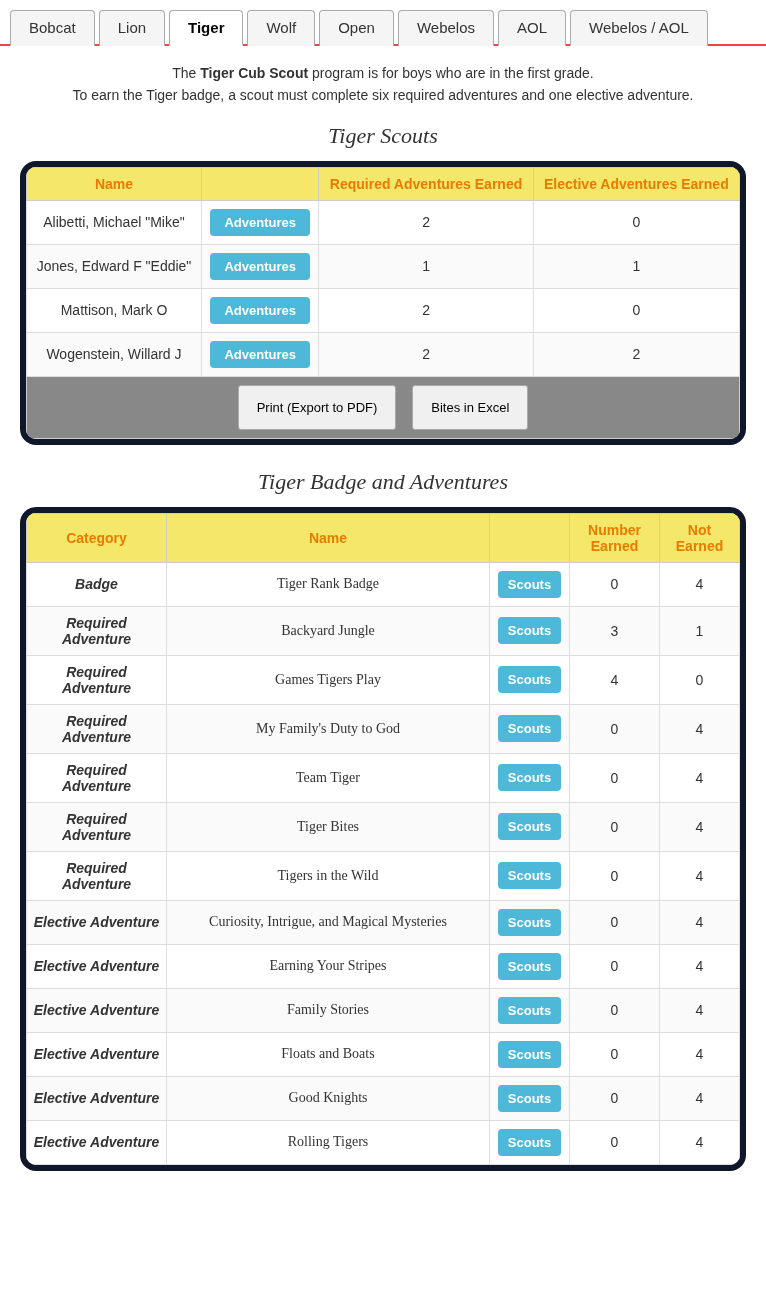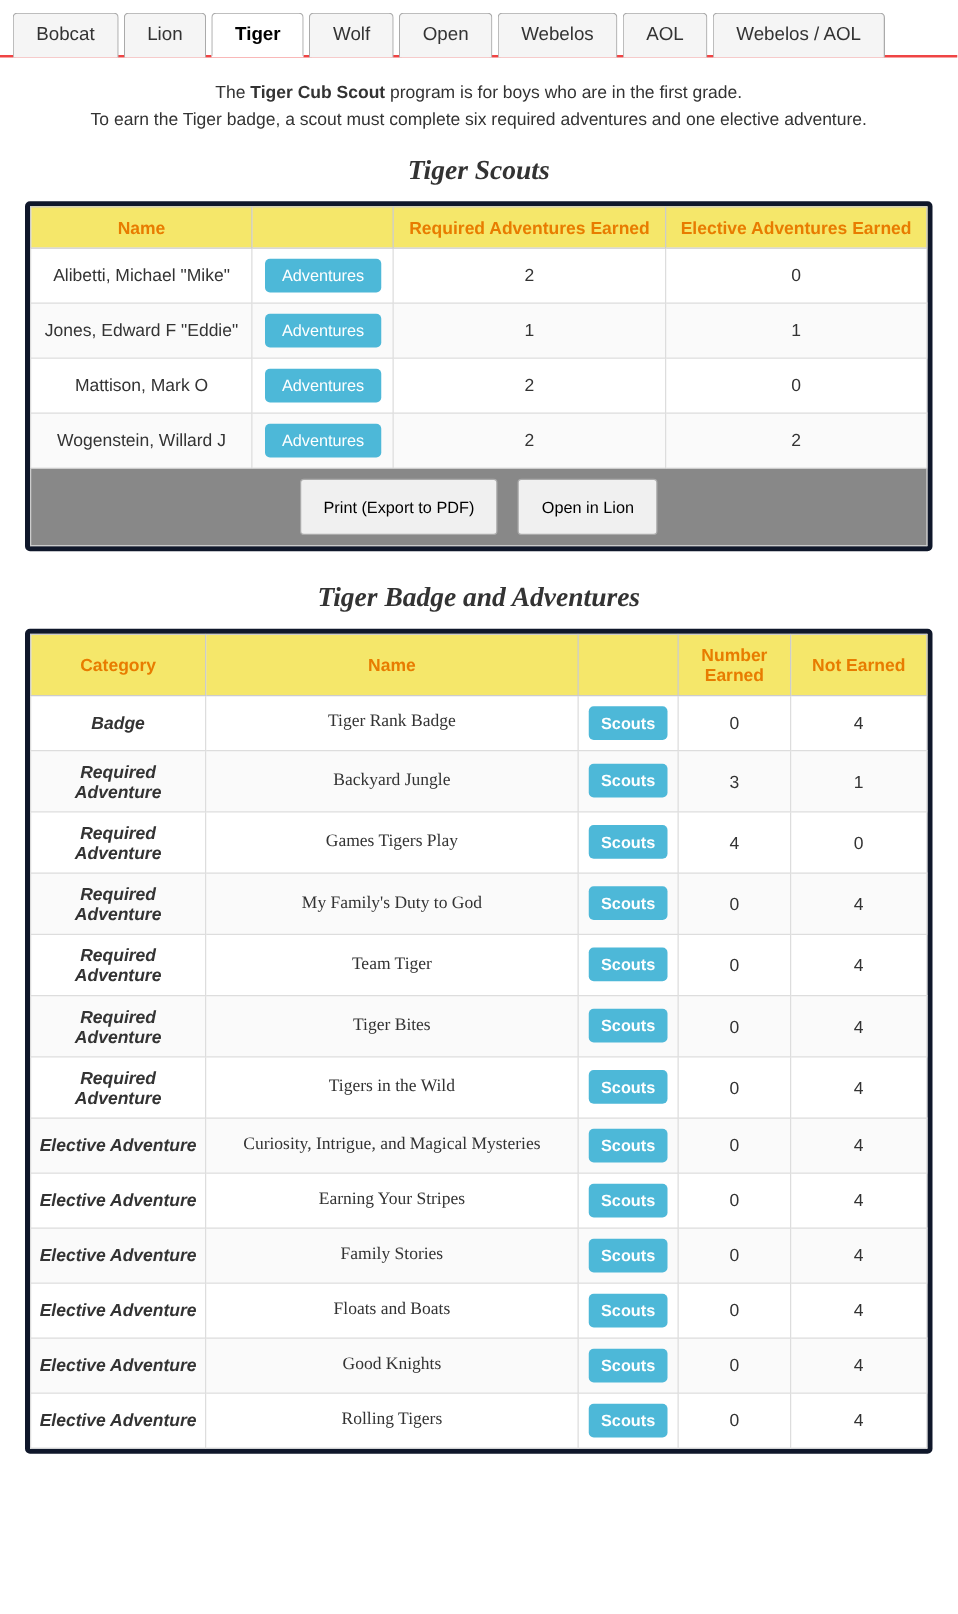--- a/index.html
+++ b/index.html
@@ -52,21 +52,20 @@
     }
     .description .bold { font-weight: bold; }
 
     
     .section-title {
       text-align: center;
       font-style: italic;
       font-size: 22px;
       font-family: Georgia, serif;
       margin: 16px 0 12px 0;
-      font-weight: bold;
     }
 
     
     .data-table {
       width: 100%;
       border-collapse: collapse;
       margin-bottom: 0;
     }
     .data-table th {
       background: #f5e76a;
@@ -91,21 +90,21 @@
 
     
     .btn-adventures {
       background: #4db8d8;
       color: #fff;
       border: none;
       border-radius: 4px;
       padding: 6px 14px;
       cursor: pointer;
       font-size: 13px;
-      font-weight: normal;
+      font-weight: bold;
     }
 
     
     .btn-scouts {
       background: #4db8d8;
       color: #fff;
       border: none;
       border-radius: 4px;
       padding: 6px 10px;
       cursor: pointer;
@@ -127,22 +126,22 @@
     .btn-footer {
       background: #f0f0f0;
       border: 1px solid #aaa;
       border-radius: 3px;
       padding: 14px 18px;
       cursor: pointer;
       font-size: 13px;
     }
 
     .table-wrapper {
-      border: 4px solid #0f172a;
-      border-radius: 4px;
+      border: 6px solid #0f172a;
+      border-radius: 16px;
       overflow: hidden;
       margin-bottom: 24px;
     }
 
     
     .badge-table {
       width: 100%;
       border-collapse: collapse;
     }
     .badge-table th {
@@ -248,35 +247,35 @@
     <td>
       <button class="btn-adventures">Adventures</button>
     </td>
     <td>2</td>
     <td>2</td>
   </tr>
         </tbody>
     </table>
     <div class="table-footer">
       <button class="btn-footer">Print (Export to PDF)</button>
-      <button class="btn-footer">Open in Lion</button>
+      <button class="btn-footer">Bites in Excel</button>
     </div>
   </div>
 
   <div class="section-title">Tiger Badge and Adventures</div>
 
   <div class="table-wrapper">
     <table class="badge-table">
       <thead>
         <tr>
           <th style="width:140px">Category</th>
           <th>Name</th>
           <th style="width:80px"></th>
           <th style="width:90px">Number Earned</th>
-          <th style="width:109px">Not Earned</th>
+          <th style="width:80px">Not Earned</th>
         </tr>
       </thead>
       <tbody id="badge-tbody">
       <tr>
     <td class="category-col" style="font-weight:bold;margin-top:29px;">Badge</td>
     <td class="name-col">Tiger Rank Badge</td>
     <td class="btn-col">
       <button class="btn-scouts">Scouts</button>
     </td>
     <td class="number-col">0</td>

